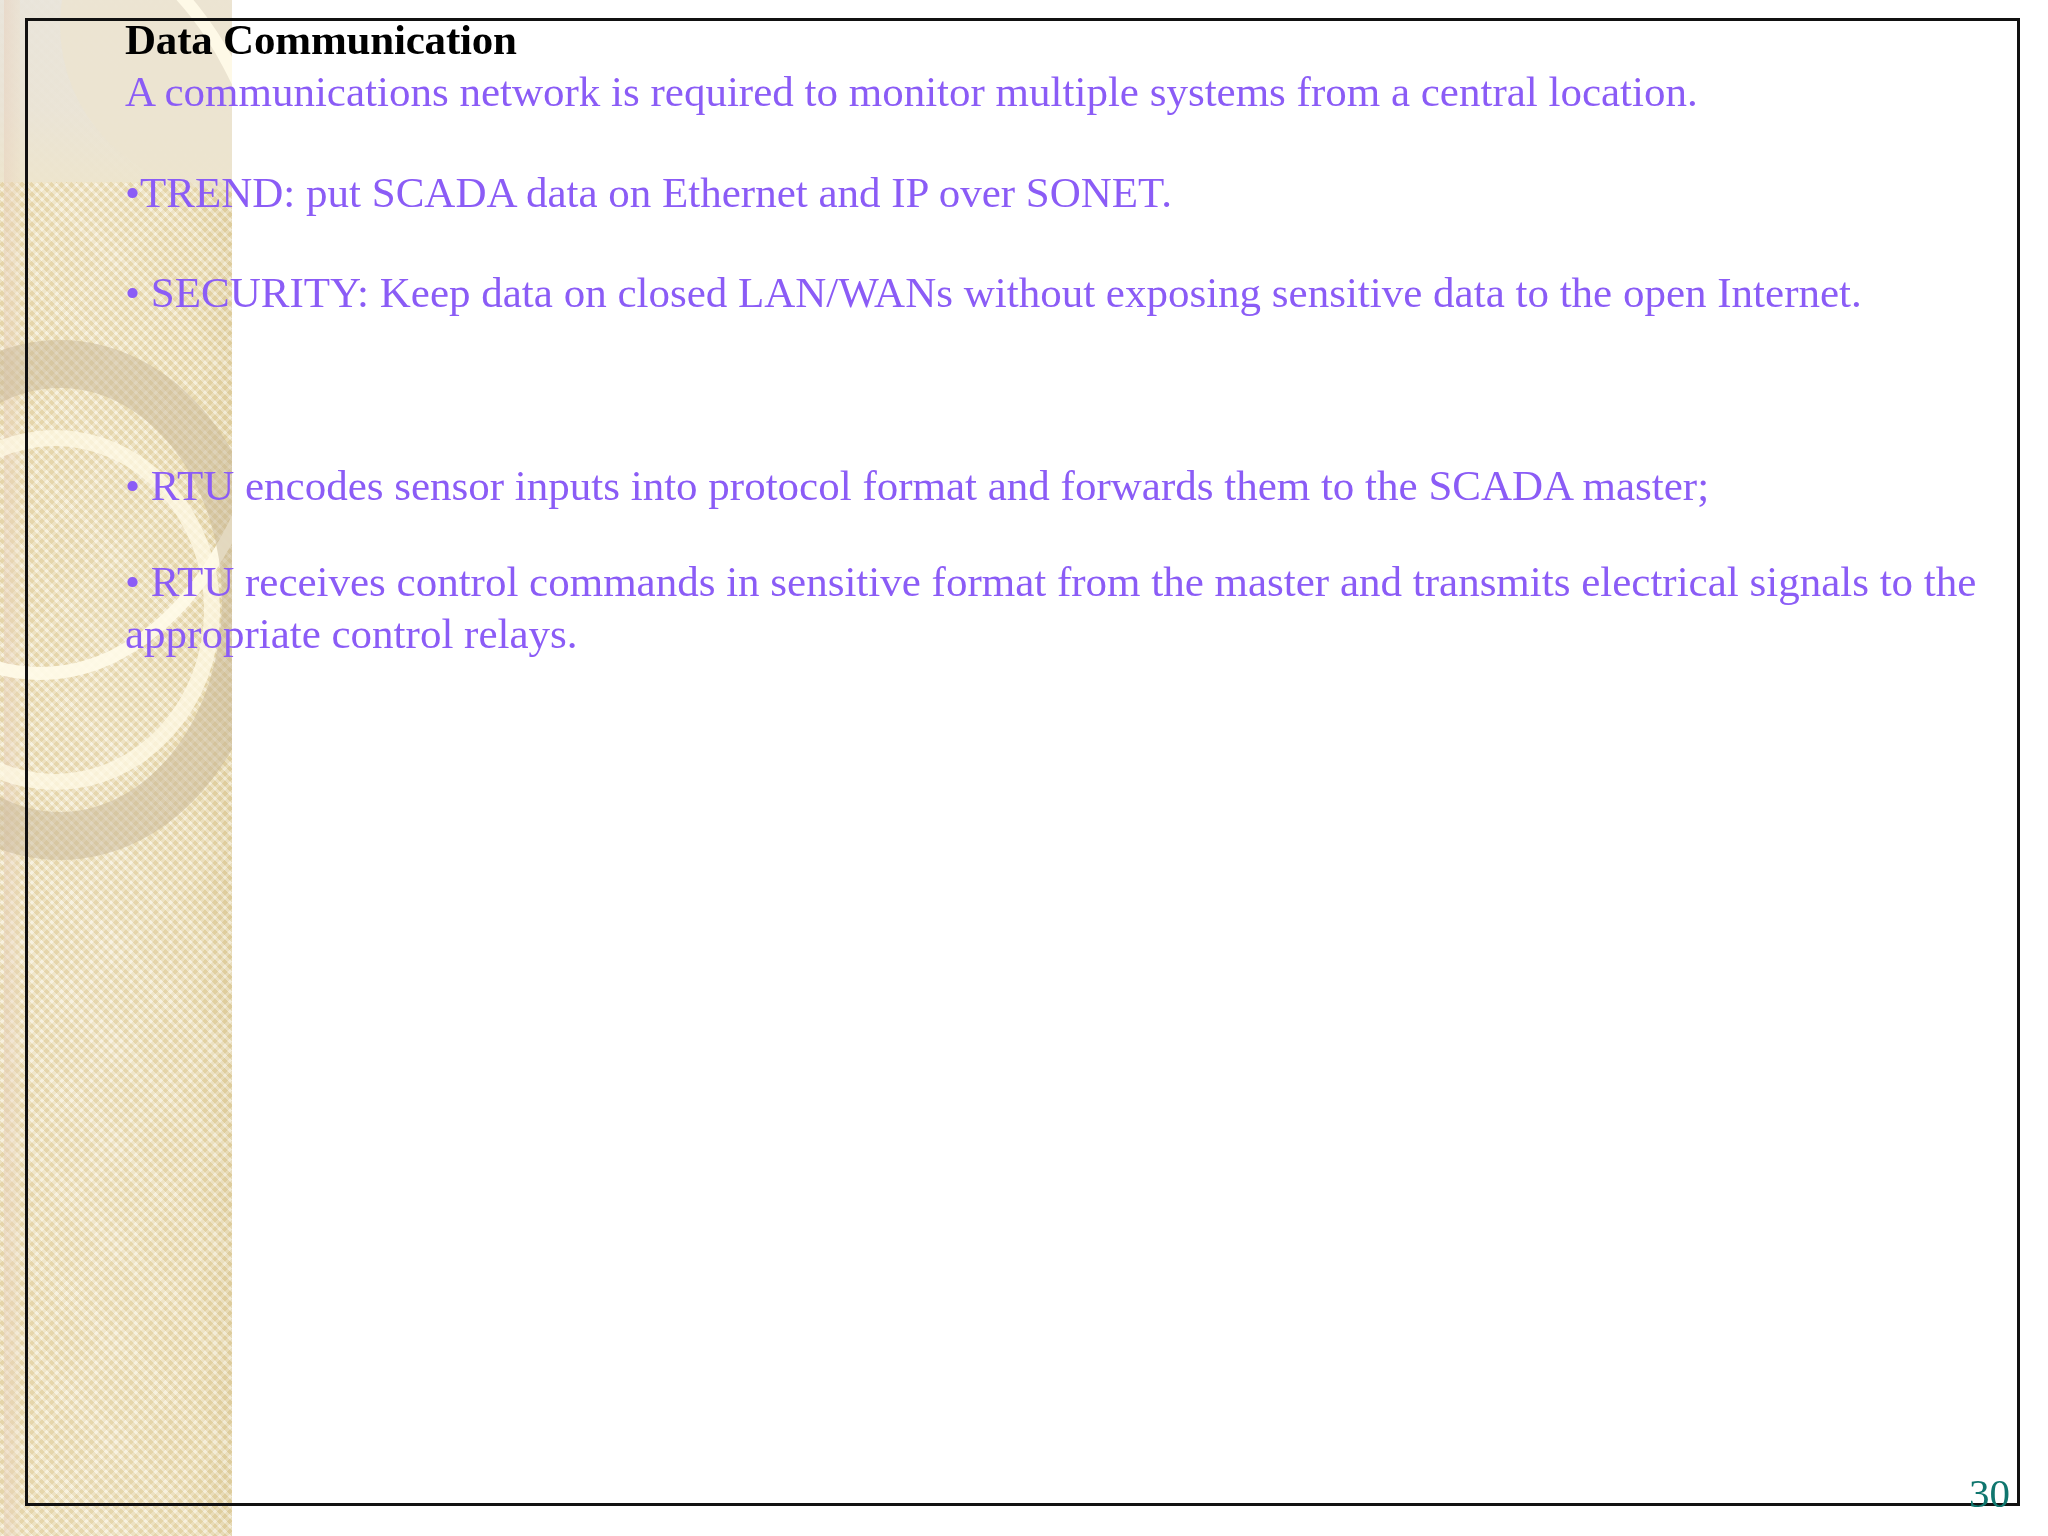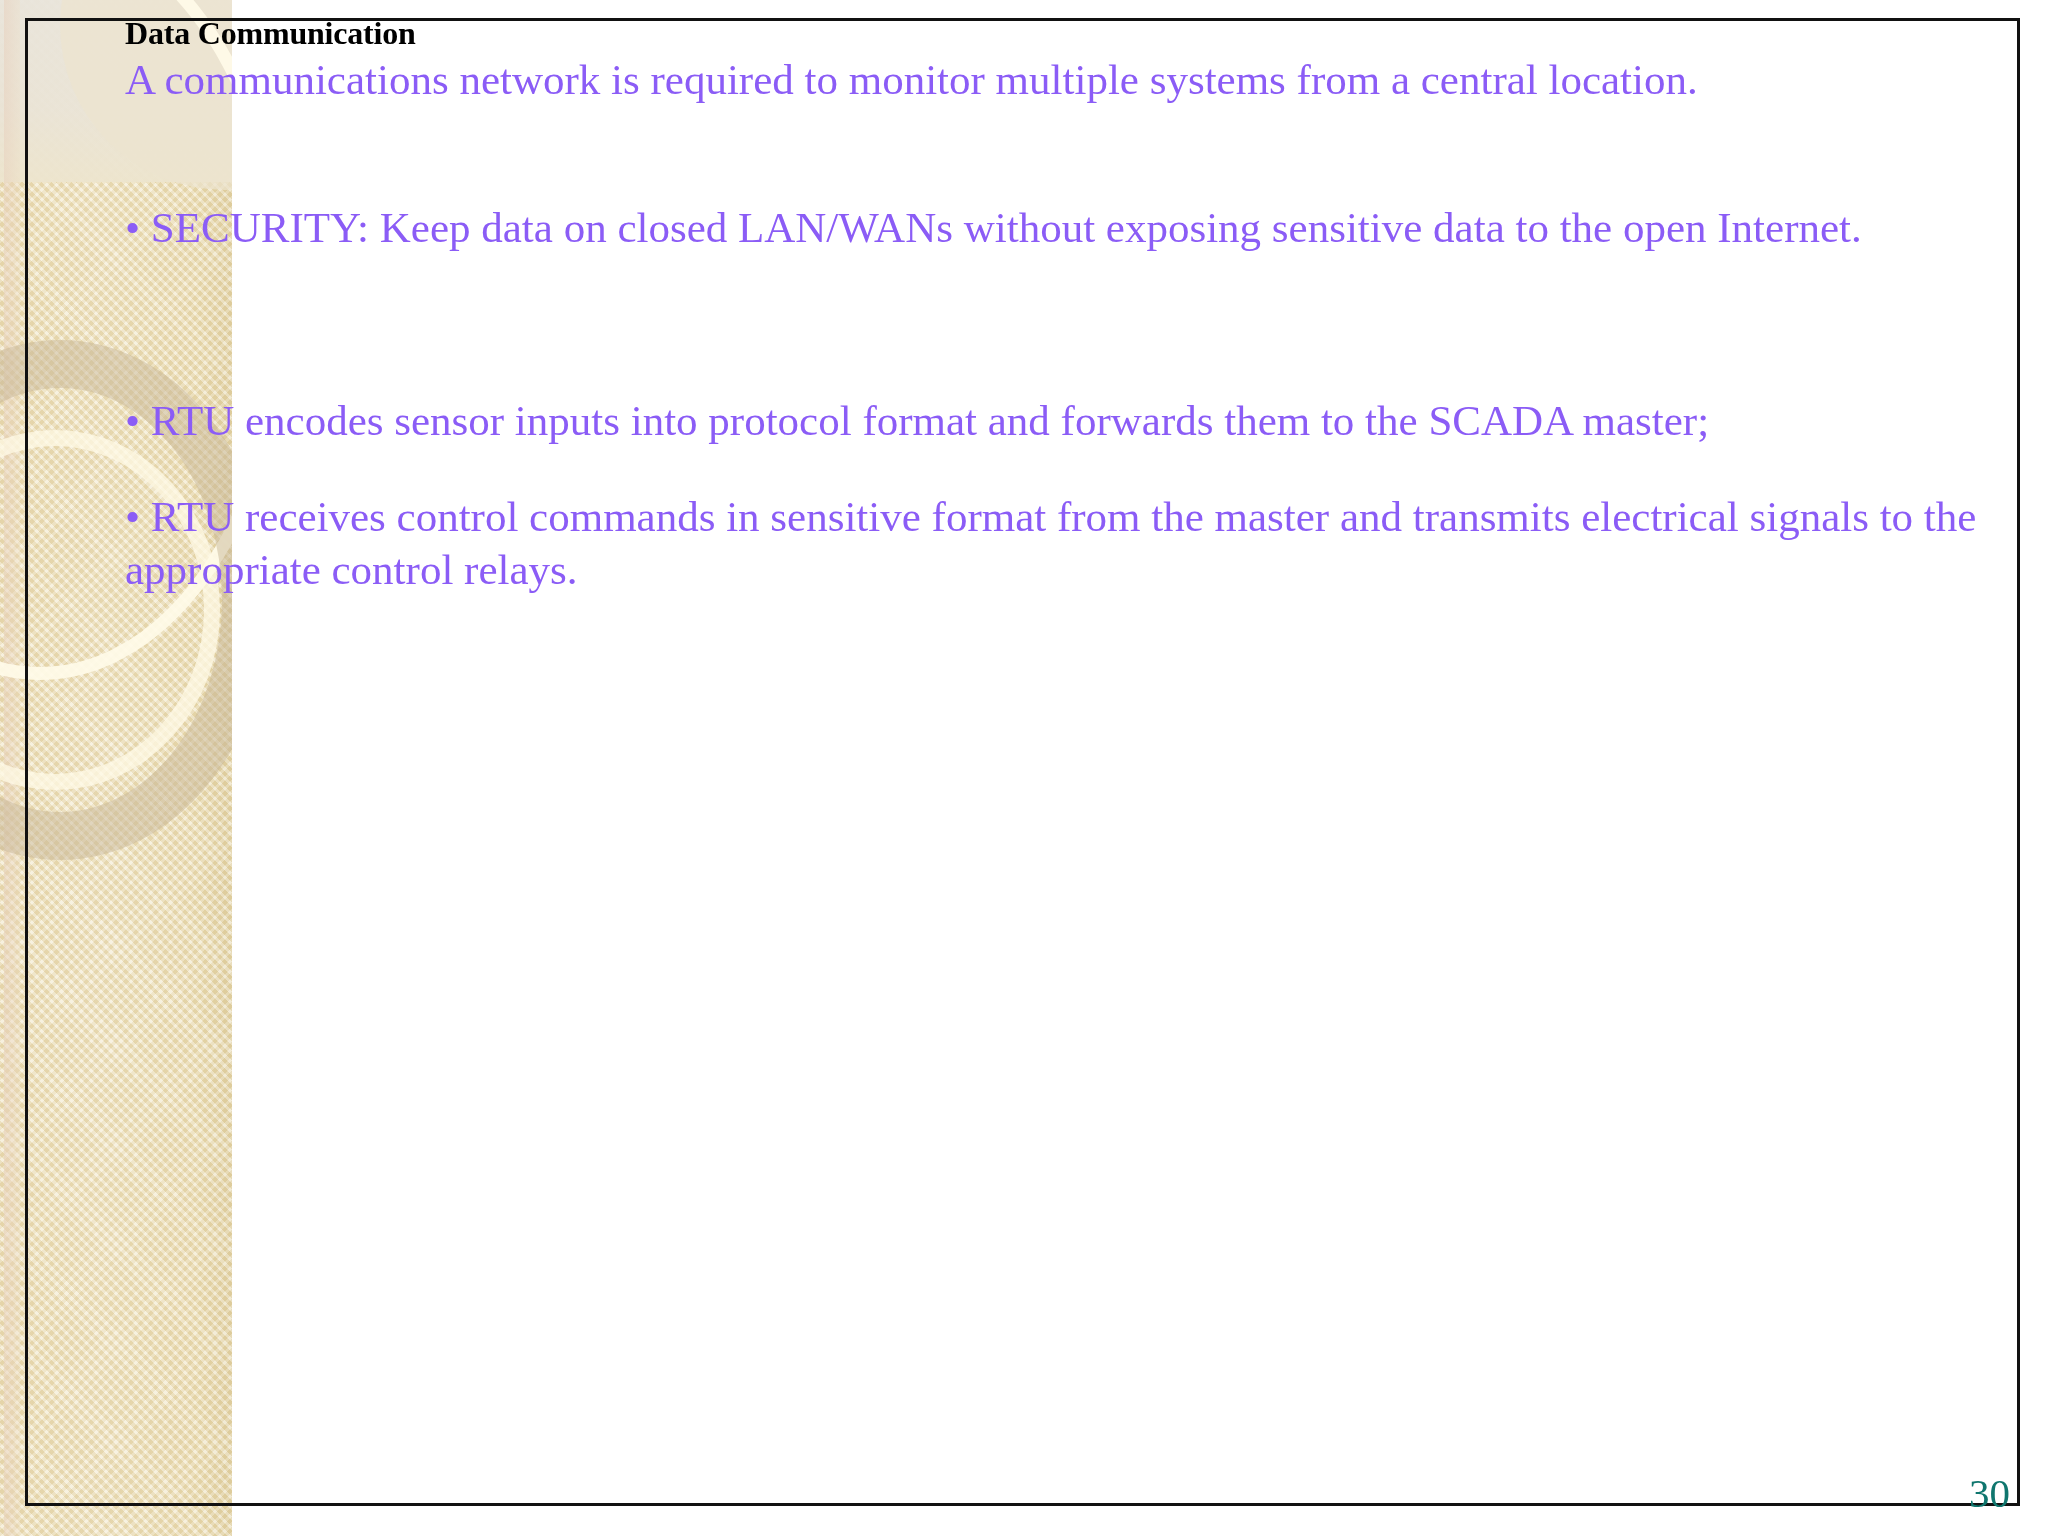--- a/index.html
+++ b/index.html
@@ -117,21 +117,21 @@
 
   
   .content {
     position: absolute;
     left: 125px;
     top: 16px;
     width: 1880px;
   }
 
   .slide-title {
-    font-size: 32px;
+    font-size: 43px;
     font-weight: bold;
     line-height: 1.12;
     color: #000000;
     letter-spacing: -0.2px;
     margin: 0 0 2px 0;
   }
 
   .para {
     font-size: 43px;
     line-height: 1.22;
@@ -173,20 +173,21 @@
   <div class="frame"></div>
 
   <div class="content">
 
     <h1 class="slide-title">Data Communication</h1>
 
     <p class="para">A communications network is required to monitor multiple systems from a central location.</p>
 
     <div class="para-gap"></div>
 
+    <p class="para">•TREND: put SCADA data on Ethernet and IP over SONET.</p>
 
     <div class="para-gap"></div>
 
     <p class="para">• SECURITY: Keep data on closed LAN/WANs without exposing sensitive data to the open Internet.</p>
 
     <div class="para-gap"></div>
 
 
     <div class="para-gap"></div>
 

